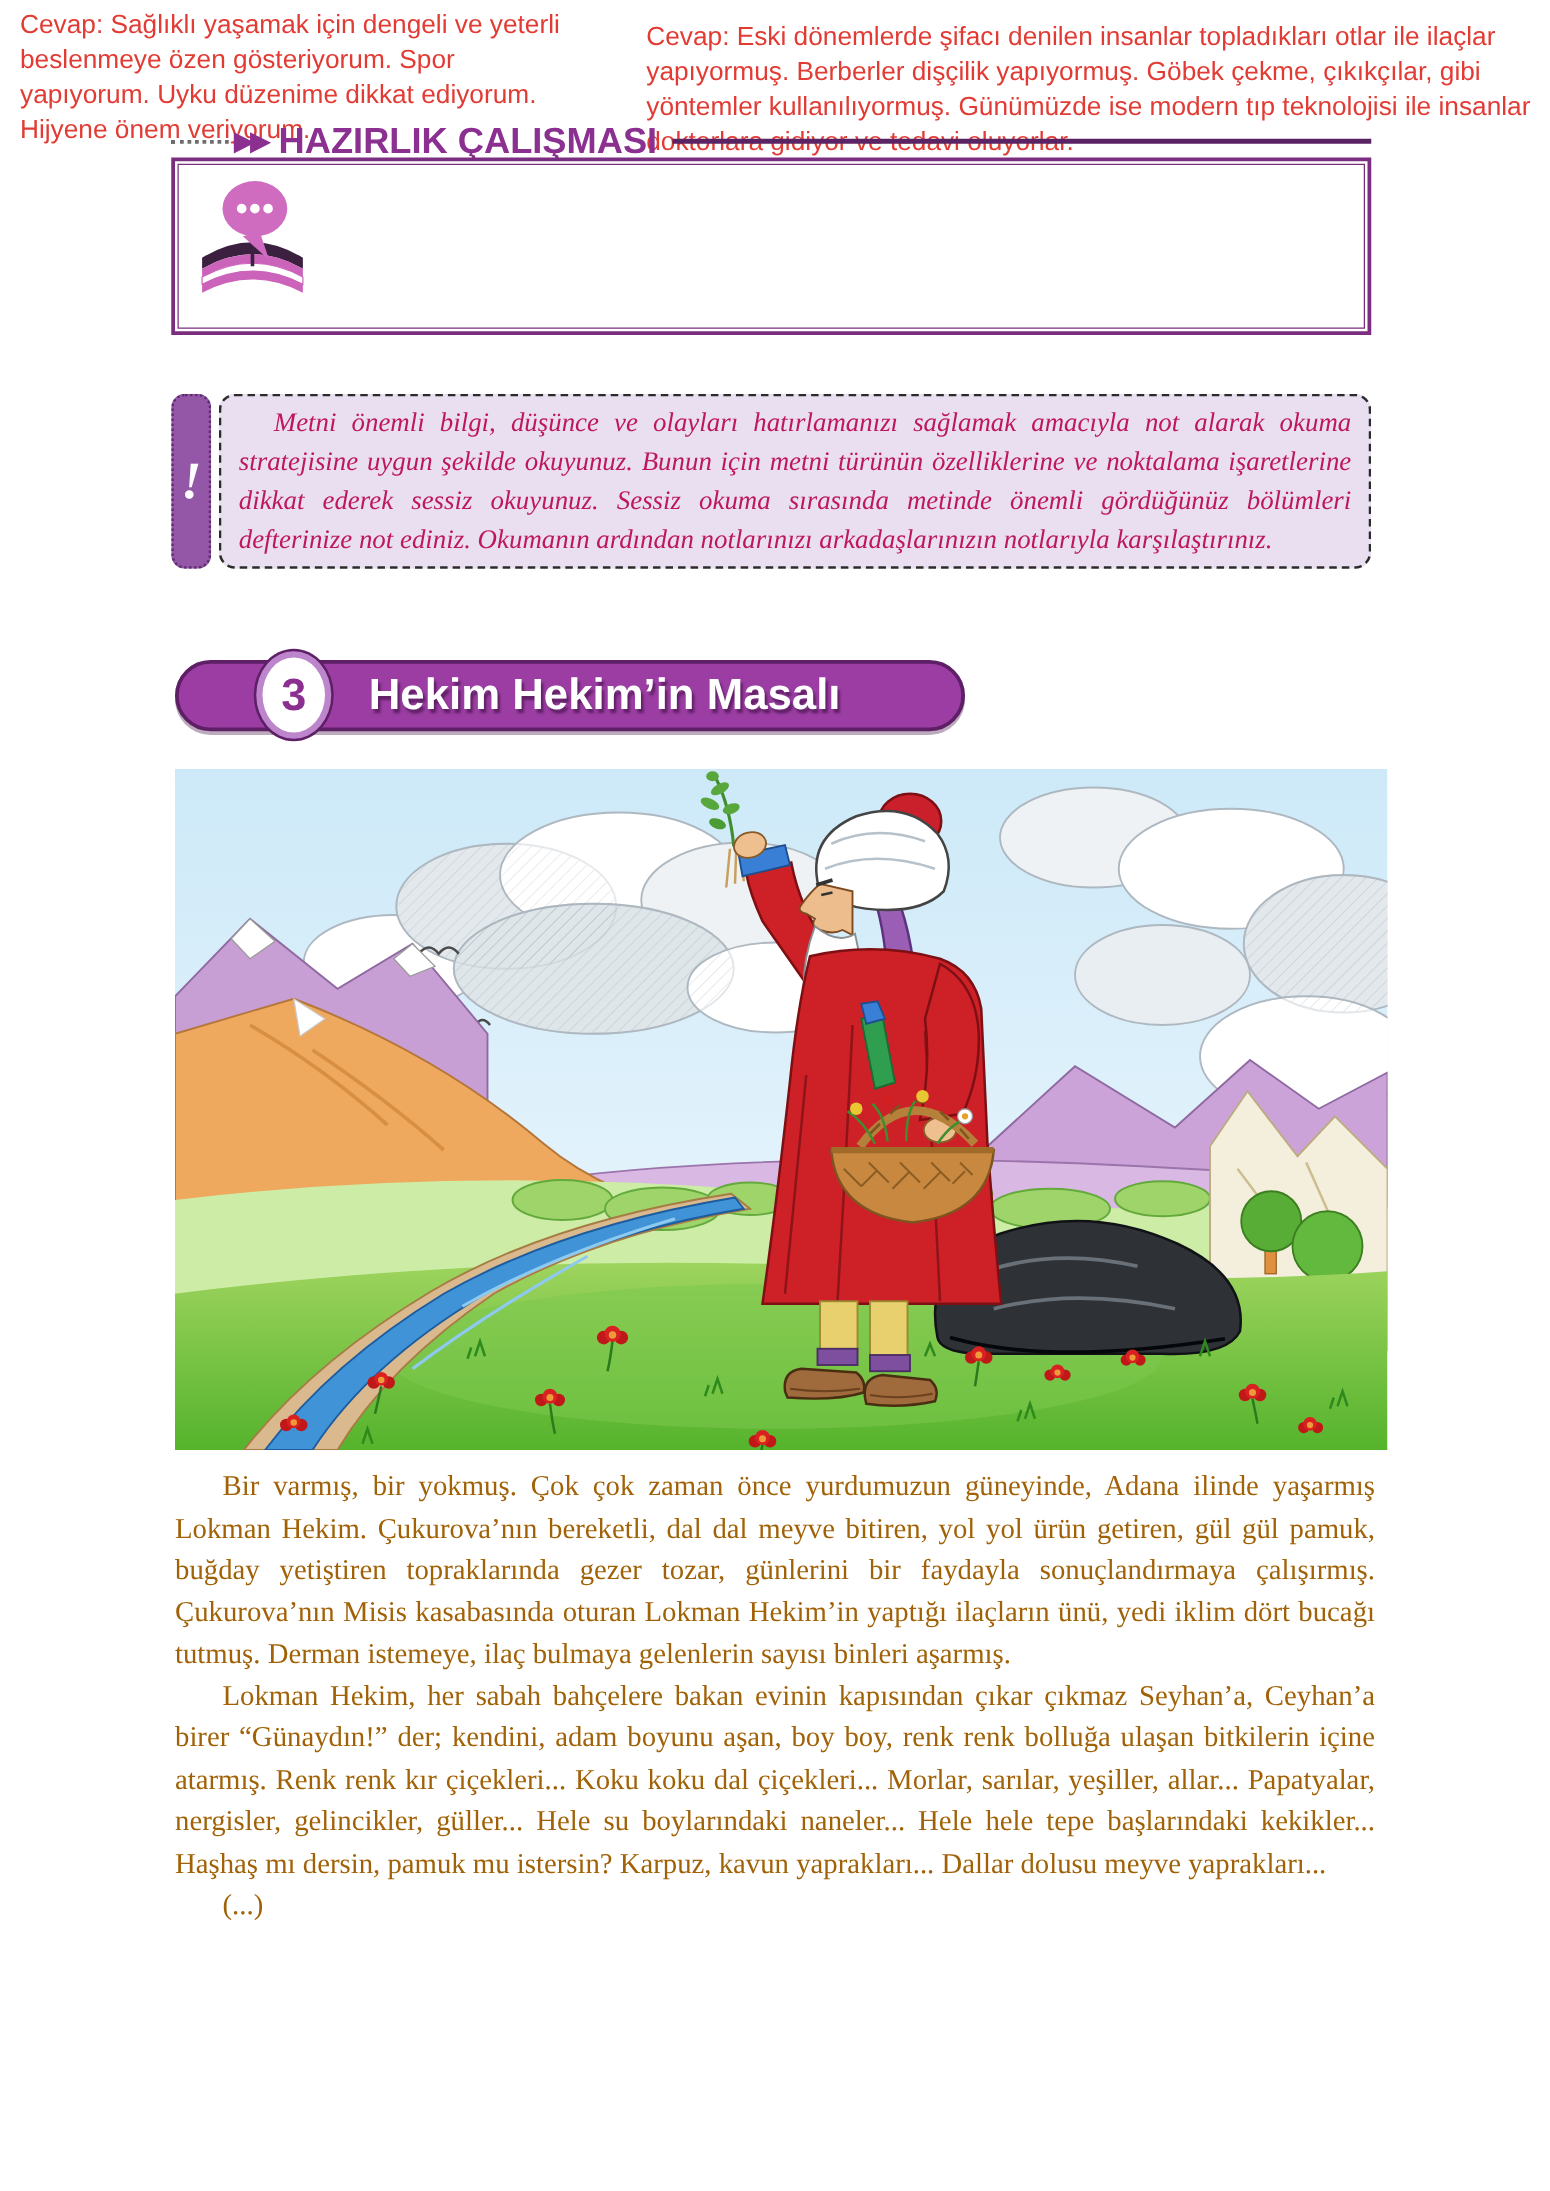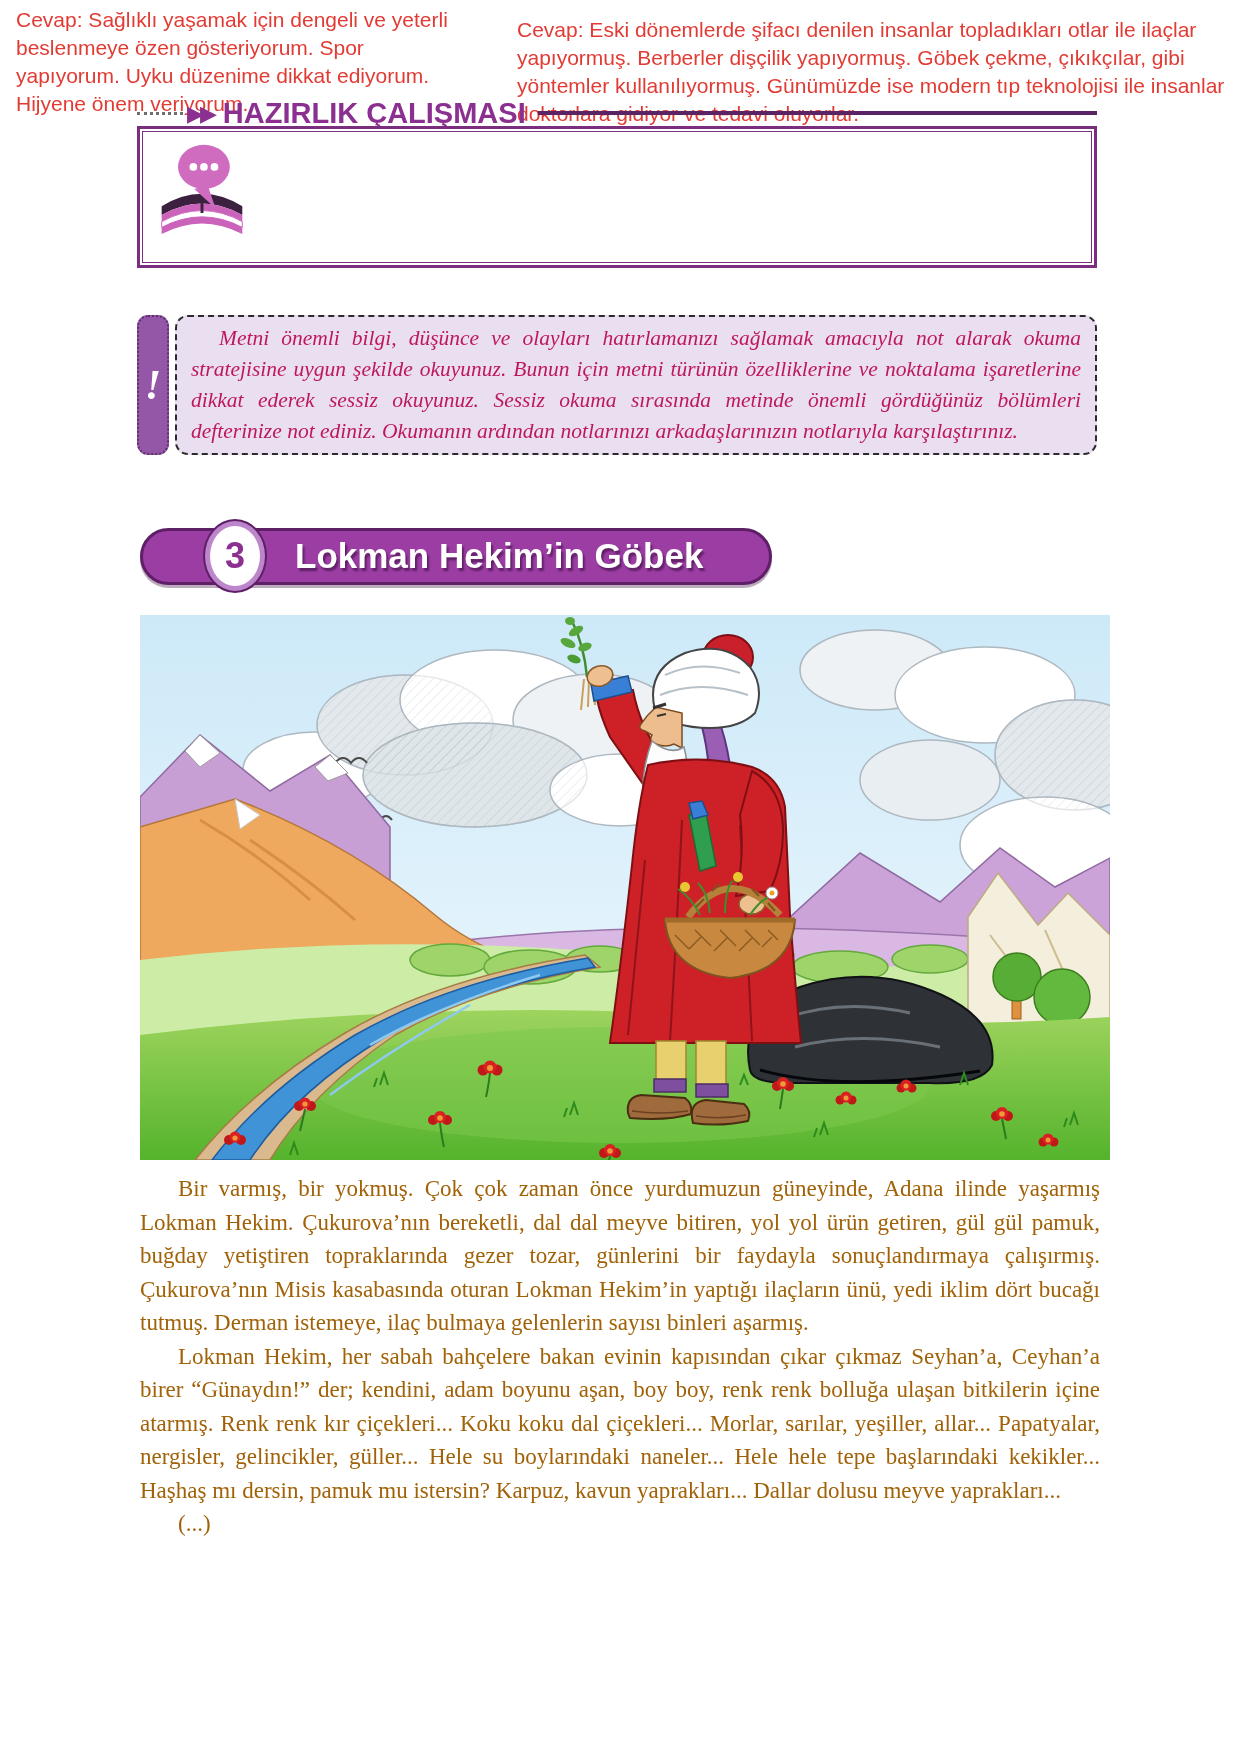--- a/index.html
+++ b/index.html
@@ -144,21 +144,21 @@
     </div>
     <div class="note-box">
       <div class="txt">Metni önemli bilgi, düşünce ve olayları hatırlamanızı sağlamak amacıyla not alarak okuma stratejisine uygun şekilde okuyunuz. Bunun için metni türünün özelliklerine ve noktalama işaretlerine dikkat ederek sessiz okuyunuz. Sessiz okuma sırasında metinde önemli gördüğünüz bölümleri defterinize not ediniz. Okumanın ardından notlarınızı arkadaşlarınızın notlarıyla karşılaştırınız.</div>
     </div>
   </div>
 
   <div class="banner">
     <div class="banner-circle">
       <span>3</span>
     </div>
-    <div class="banner-title">Lokman Hekim’in Göbek</div>
+    <div class="banner-title">Hekim Hekim’in Masalı</div>
   </div>
 
   <div class="illustration">
     <svg viewBox="0 0 970 545" preserveAspectRatio="none">
       <defs>
         <linearGradient id="sky" x1="0" y1="0" x2="0" y2="1">
           <stop offset="0" stop-color="#cde9f8"></stop>
             <stop offset="1" stop-color="#f0f9fe"></stop>
         </linearGradient>
         <linearGradient id="meadow" x1="0" y1="0" x2="0" y2="1">

